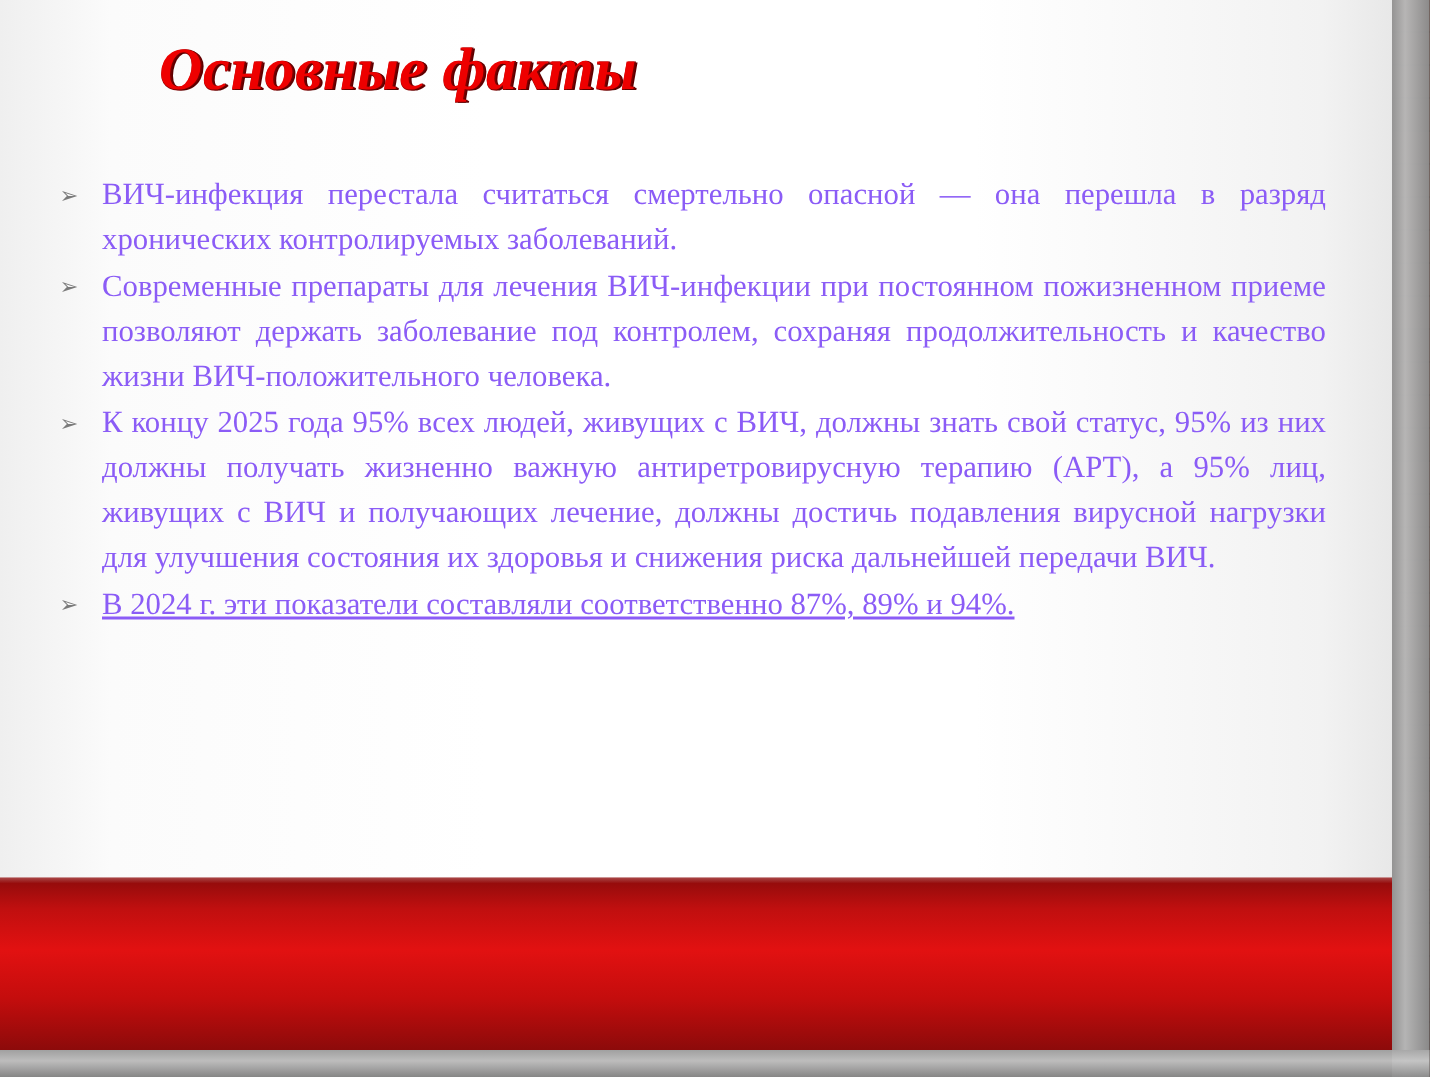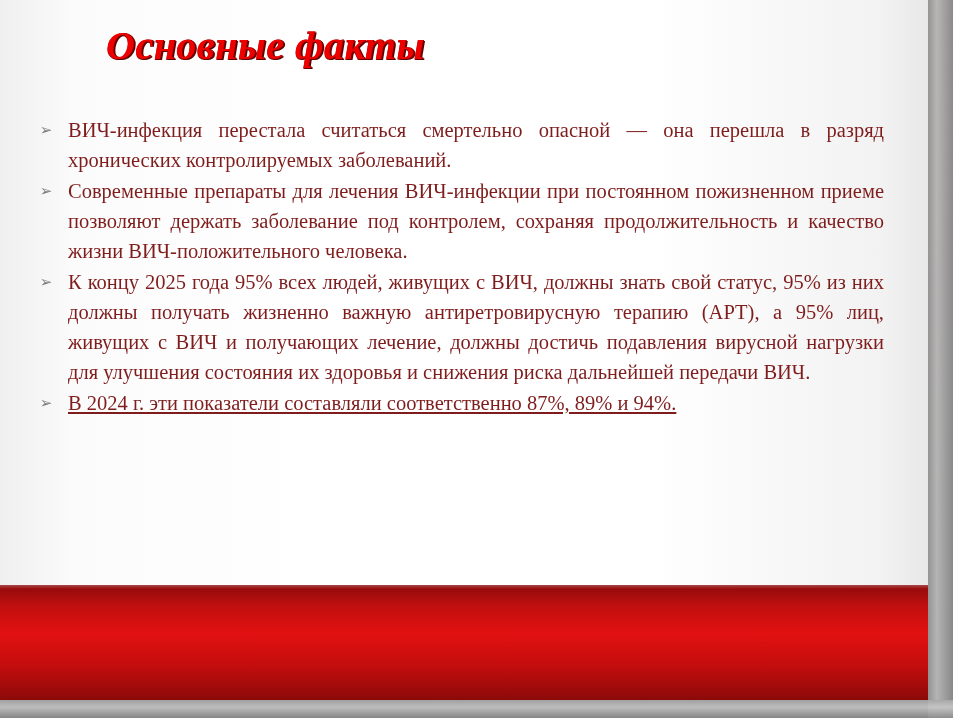--- a/index.html
+++ b/index.html
@@ -132,21 +132,21 @@
     color: #7a7a7a;
     font-size: 15px;
     line-height: 30px;
     font-family: "DejaVu Sans", sans-serif;
   }
   .bullet-text {
     flex: 1 1 auto;
     font-family: "Liberation Serif", serif;
     font-size: 20.5px;
     line-height: 30px;
-    color: #7f1d1d;
+    color: #8b5cf6;
     text-align: justify;
     text-justify: inter-word;
     padding-right: 20px;
   }
   .bullet-text.nojustify {
     text-align: left;
     text-decoration: underline;
   }
 </style>
 </head>

